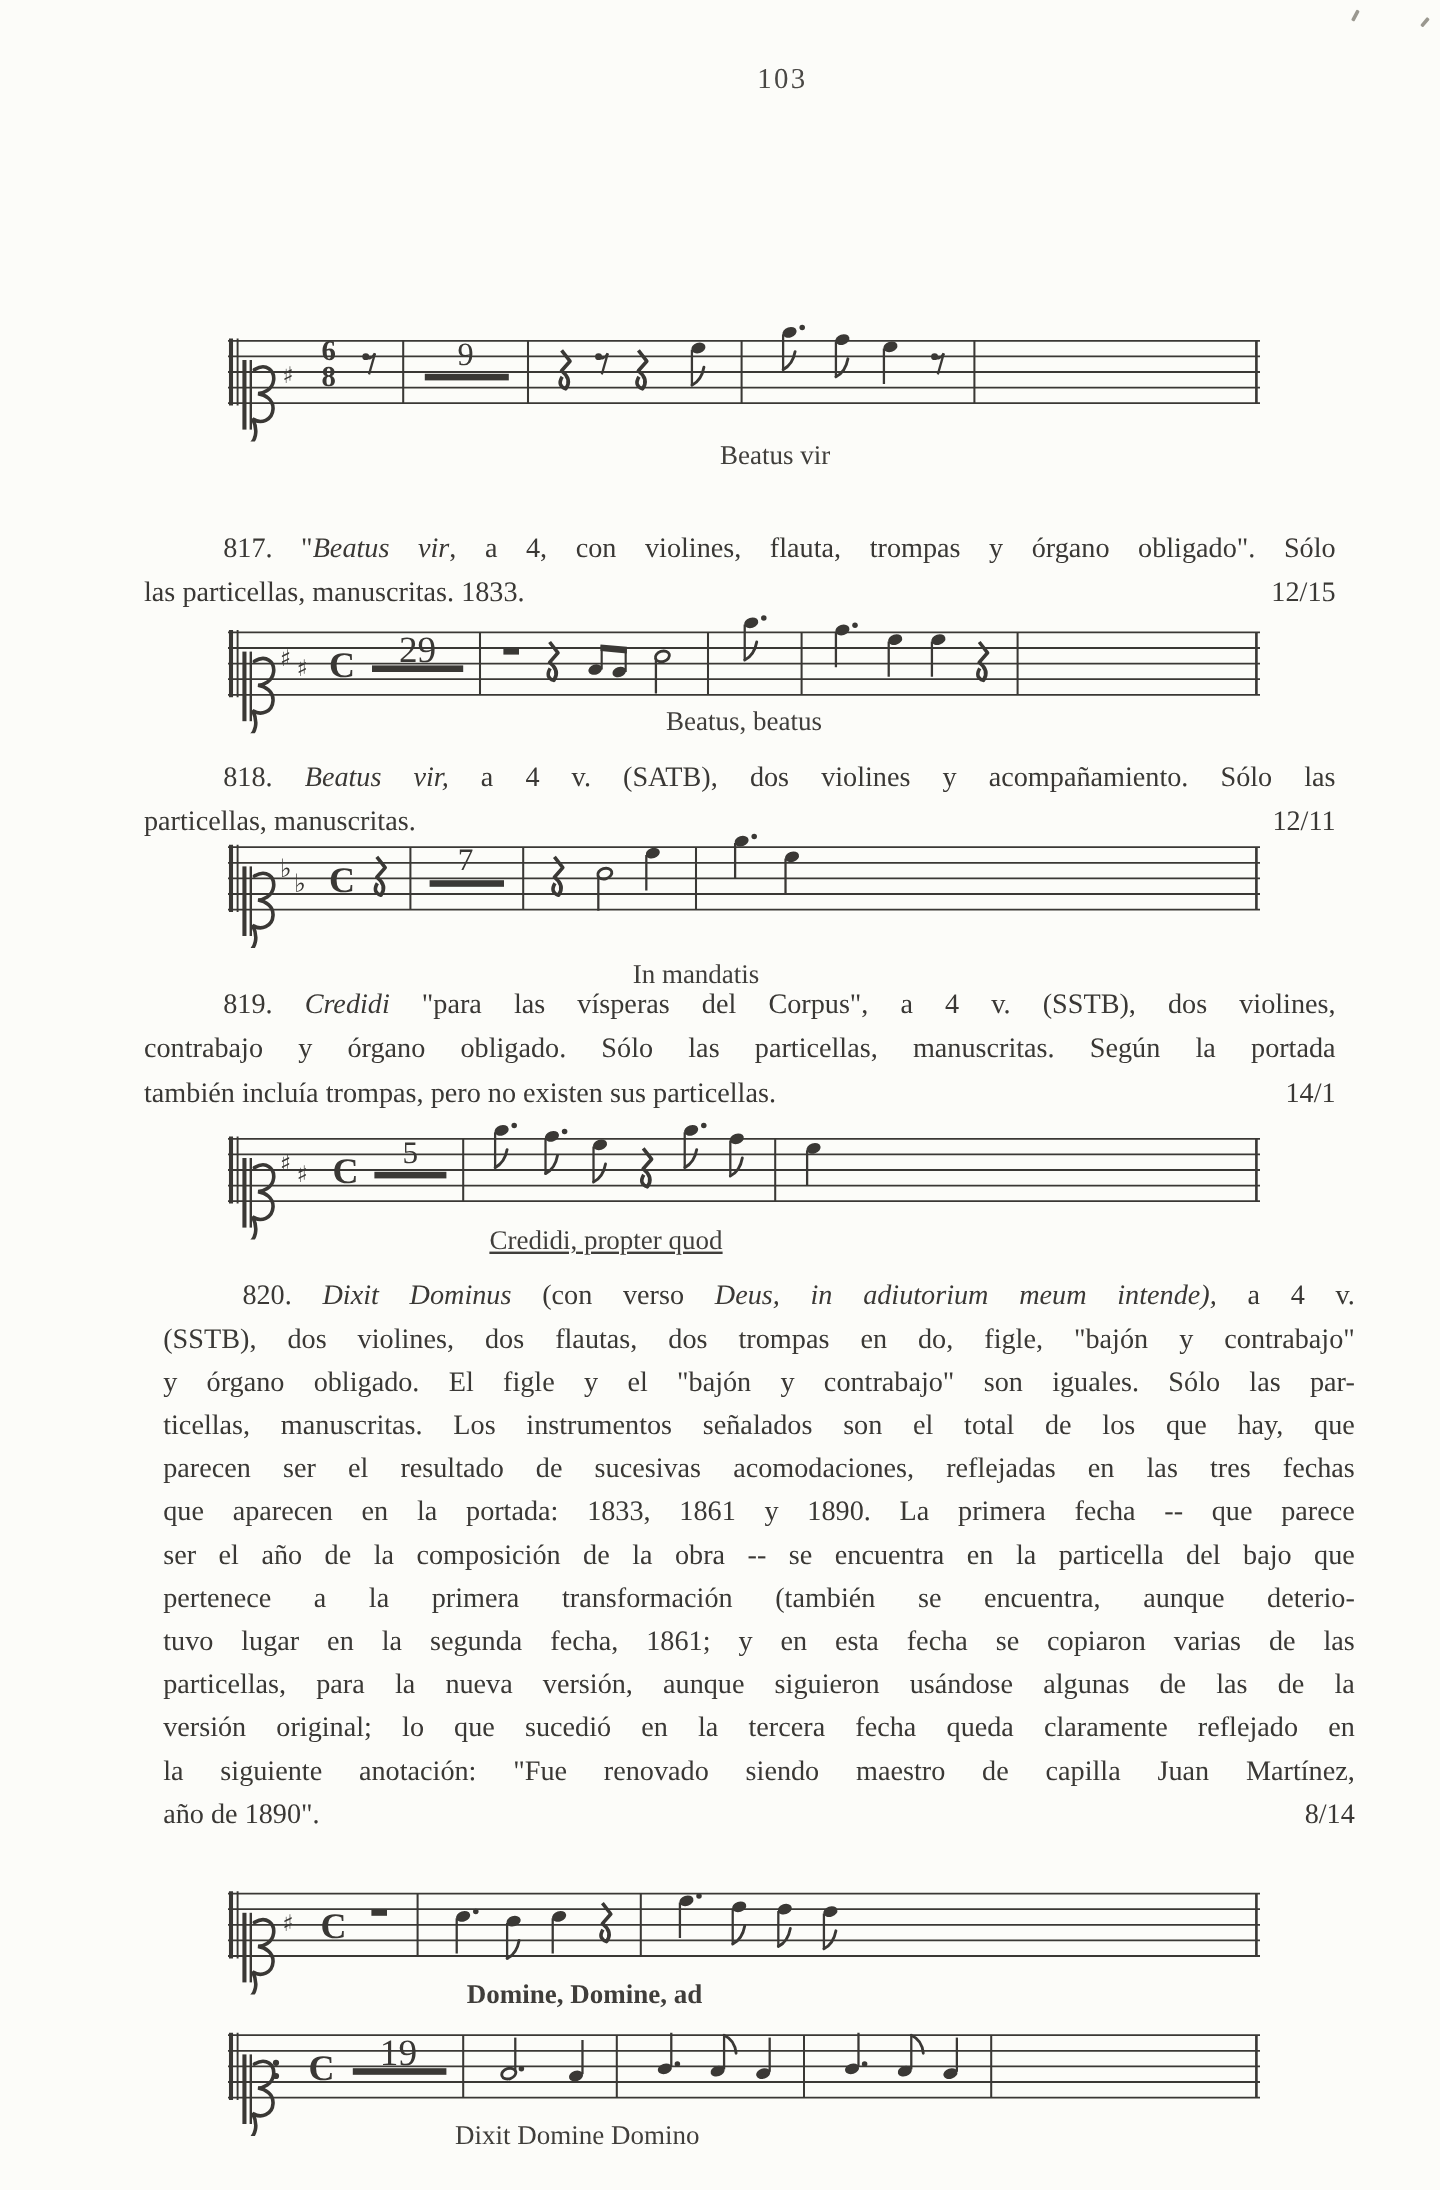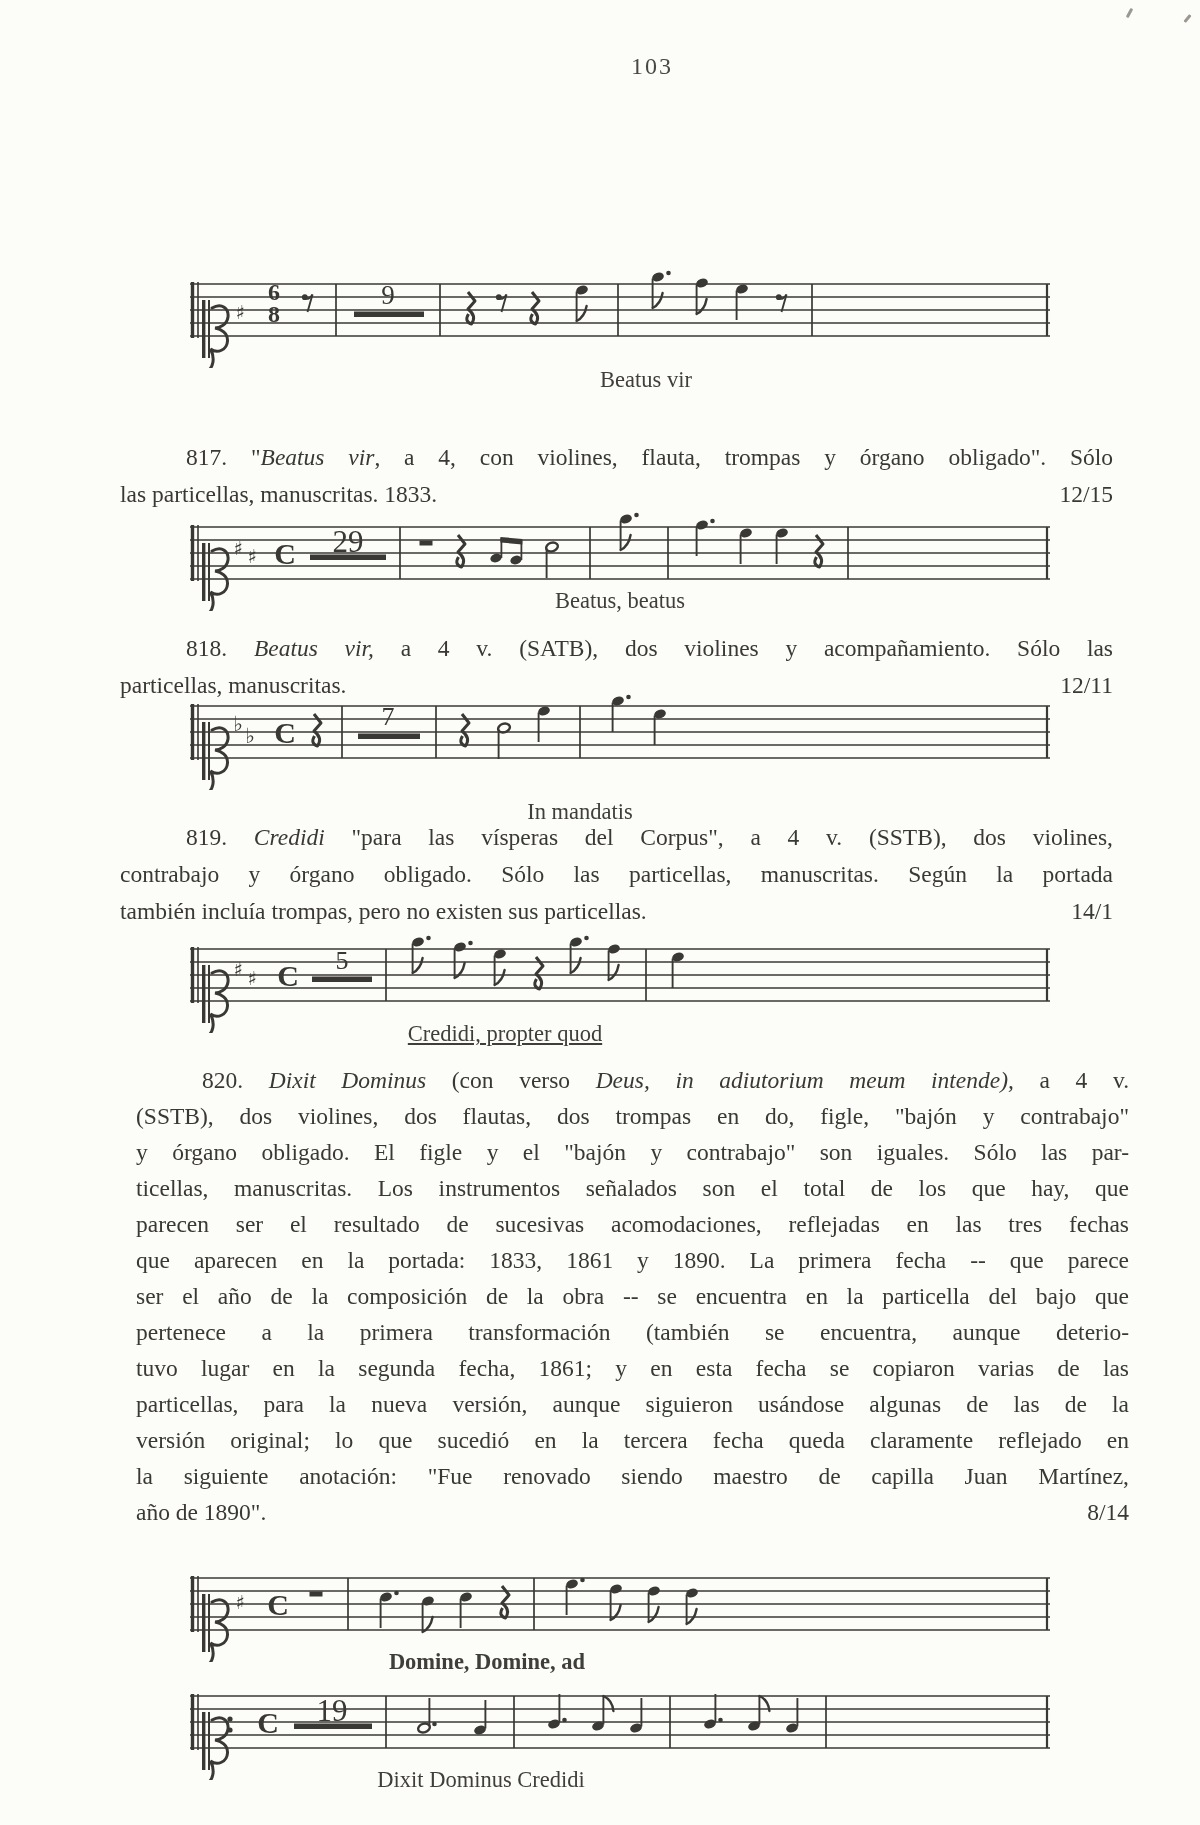--- a/index.html
+++ b/index.html
@@ -333,15 +333,15 @@
         <line x1="525.4" y1="58.5" x2="525.4" y2="30" stroke="#3a3835" stroke-width="1.9"></line>
         <circle cx="530.5" cy="56" r="2.3" fill="#3a3835"></circle>
         <ellipse cx="564" cy="62" rx="6" ry="4.3" fill="#3a3835" stroke="#3a3835" stroke-width="0" transform="rotate(-18 564 62)"></ellipse>
         <line x1="569.4" y1="60.5" x2="569.4" y2="32" stroke="#3a3835" stroke-width="1.9"></line>
         <path d="M 569.4 32 q 9 4, 10 15" stroke="#3a3835" stroke-width="2.4" fill="none" stroke-linecap="round"></path>
         <ellipse cx="602" cy="64" rx="6" ry="4.3" fill="#3a3835" stroke="#3a3835" stroke-width="0" transform="rotate(-18 602 64)"></ellipse>
         <line x1="607.4" y1="62.5" x2="607.4" y2="34" stroke="#3a3835" stroke-width="1.9"></line>
         <line x1="636" y1="32" x2="636" y2="84" stroke="#3a3835" stroke-width="1.7"></line>
         <line x1="857" y1="32" x2="857" y2="84" stroke="#3a3835" stroke-width="2.2"></line>
       </svg></div>
-  <div class="caption cap6">Dixit Dominus Credidi</div>
+  <div class="caption cap6">Dixit Domine Domino</div>
 
 </div>
 
 </body></html>

